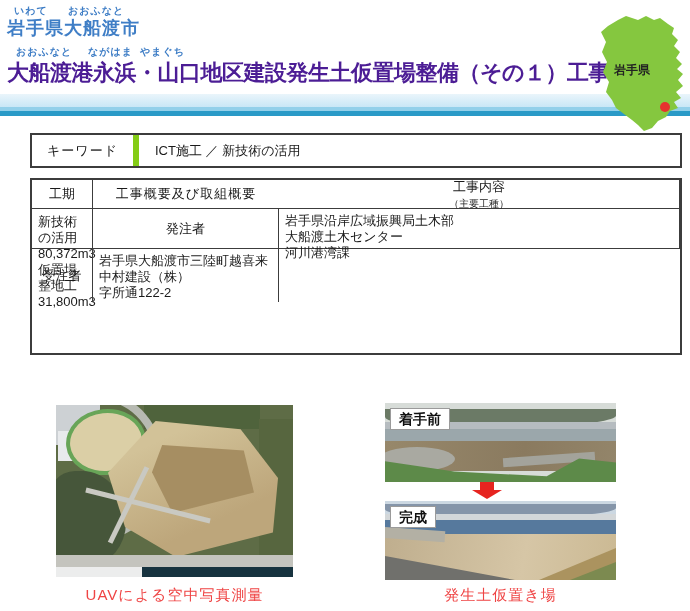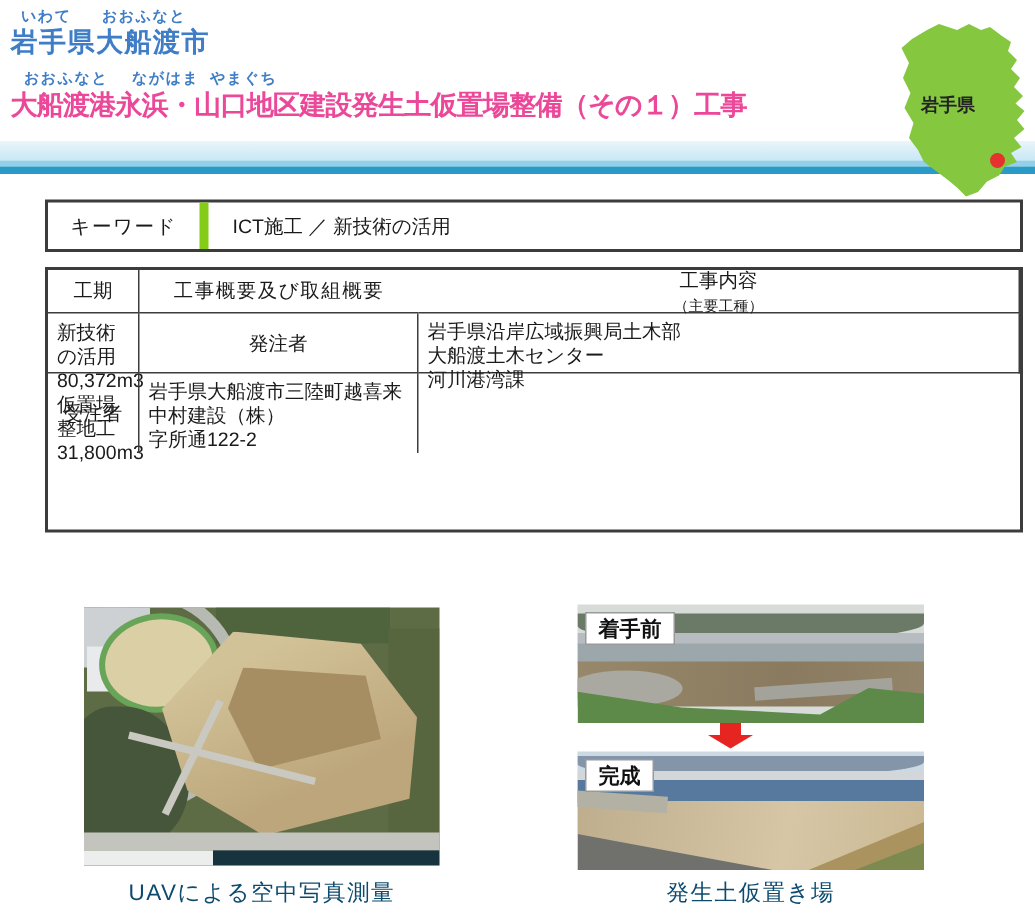--- a/index.html
+++ b/index.html
@@ -2,21 +2,21 @@
 <html><head>
 <meta charset="utf-8">
 <style>
   * { box-sizing: border-box; margin: 0; padding: 0; }
   html, body { width: 690px; height: 611px; background: #fff; position: relative;
     font-family: "Liberation Sans", "DejaVu Sans", sans-serif; color: #1a1a1a; }
 
   
   .furigana { position: absolute; font-size: 10px; font-weight: bold; color: #3f7ec6; letter-spacing: 1px; }
   .city-title { position: absolute; left: 7px; top: 16px; font-size: 18px; font-weight: bold; color: #3f7ec6; letter-spacing: 1px; }
-  .proj-title { position: absolute; left: 7px; top: 58px; font-size: 18px; font-weight: bold; color: #ec4899; letter-spacing: -0.5px; white-space: nowrap; }
+  .proj-title { position: absolute; left: 7px; top: 58px; font-size: 22px; font-weight: bold; color: #4c1d95; letter-spacing: -0.5px; white-space: nowrap; }
   .band       { position: absolute; left: 0; top: 94px; width: 690px; height: 13px;
                 background: linear-gradient(#eaf5fb, #c9e7f6); }
   .stripe-lt  { position: absolute; left: 0; top: 107px; width: 690px; height: 4px; background: #93d0ea; }
   .stripe-dk  { position: absolute; left: 0; top: 111px; width: 690px; height: 5px; background: #2a9ac7; }
   .map-svg    { position: absolute; left: 588px; top: 14px; width: 100px; height: 118px; z-index: 3; }
   .map-svg text { font-size: 12px; font-weight: bold; fill: #222; }
 
   
   .kw-table { position: absolute; left: 30px; top: 133px; width: 652px; height: 35px;
               border: 2px solid #3c3c3c; display: grid; grid-template-columns: 107px 1fr; background:#fff; }
@@ -34,21 +34,21 @@
            align-items: center; justify-content: center; text-align: center; }
   .c-val { border-right: 1px solid #3c3c3c; padding: 3px 6px; line-height: 16px; }
   .bb { border-bottom: 1px solid #3c3c3c; }
   .c-head-right { display: flex; align-items: center; justify-content: center;
                   border-bottom: 1px solid #3c3c3c; font-size: 13px; letter-spacing: 1px; }
   .c-overview { grid-column: 3; grid-row: 2 / 5; padding: 9px 9px 0 9px; font-size: 13px;
                 line-height: 19px; text-align: justify; }
   .sublab { font-size: 10px; margin-top: 1px; }
 
   
-  .caption { position: absolute; font-size: 15px; color: #0c4a6e; text-align: center; letter-spacing: 1px; }
+  .caption { position: absolute; font-size: 15px; color: #ef4444; text-align: center; letter-spacing: 1px; }
   .ph-label { position: absolute; left: 5px; top: 5px; background: #fff; border: 1px solid #9a9a9a;
               padding: 0 8px; font-weight: bold; font-size: 14px; color: #111; line-height: 20px; z-index: 5; }
 
   .uav { position: absolute; left: 56px; top: 405px; width: 237px; height: 172px;
          background: #5e6c46; overflow: hidden; }
   .uav-bldg   { position: absolute; left: 0; top: 0; width: 44px; height: 40px; background: #cdd1d4; }
   .uav-bldg2  { position: absolute; left: 2px; top: 26px; width: 16px; height: 30px; background: #e8eaec; }
   .uav-ringroad { position: absolute; left: -16px; top: -12px; width: 124px; height: 146px;
                   border: 8px solid #b7bab2; border-radius: 50%; }
   .uav-field  { position: absolute; left: 10px; top: 4px; width: 80px; height: 66px; background: #dbcfa6;

